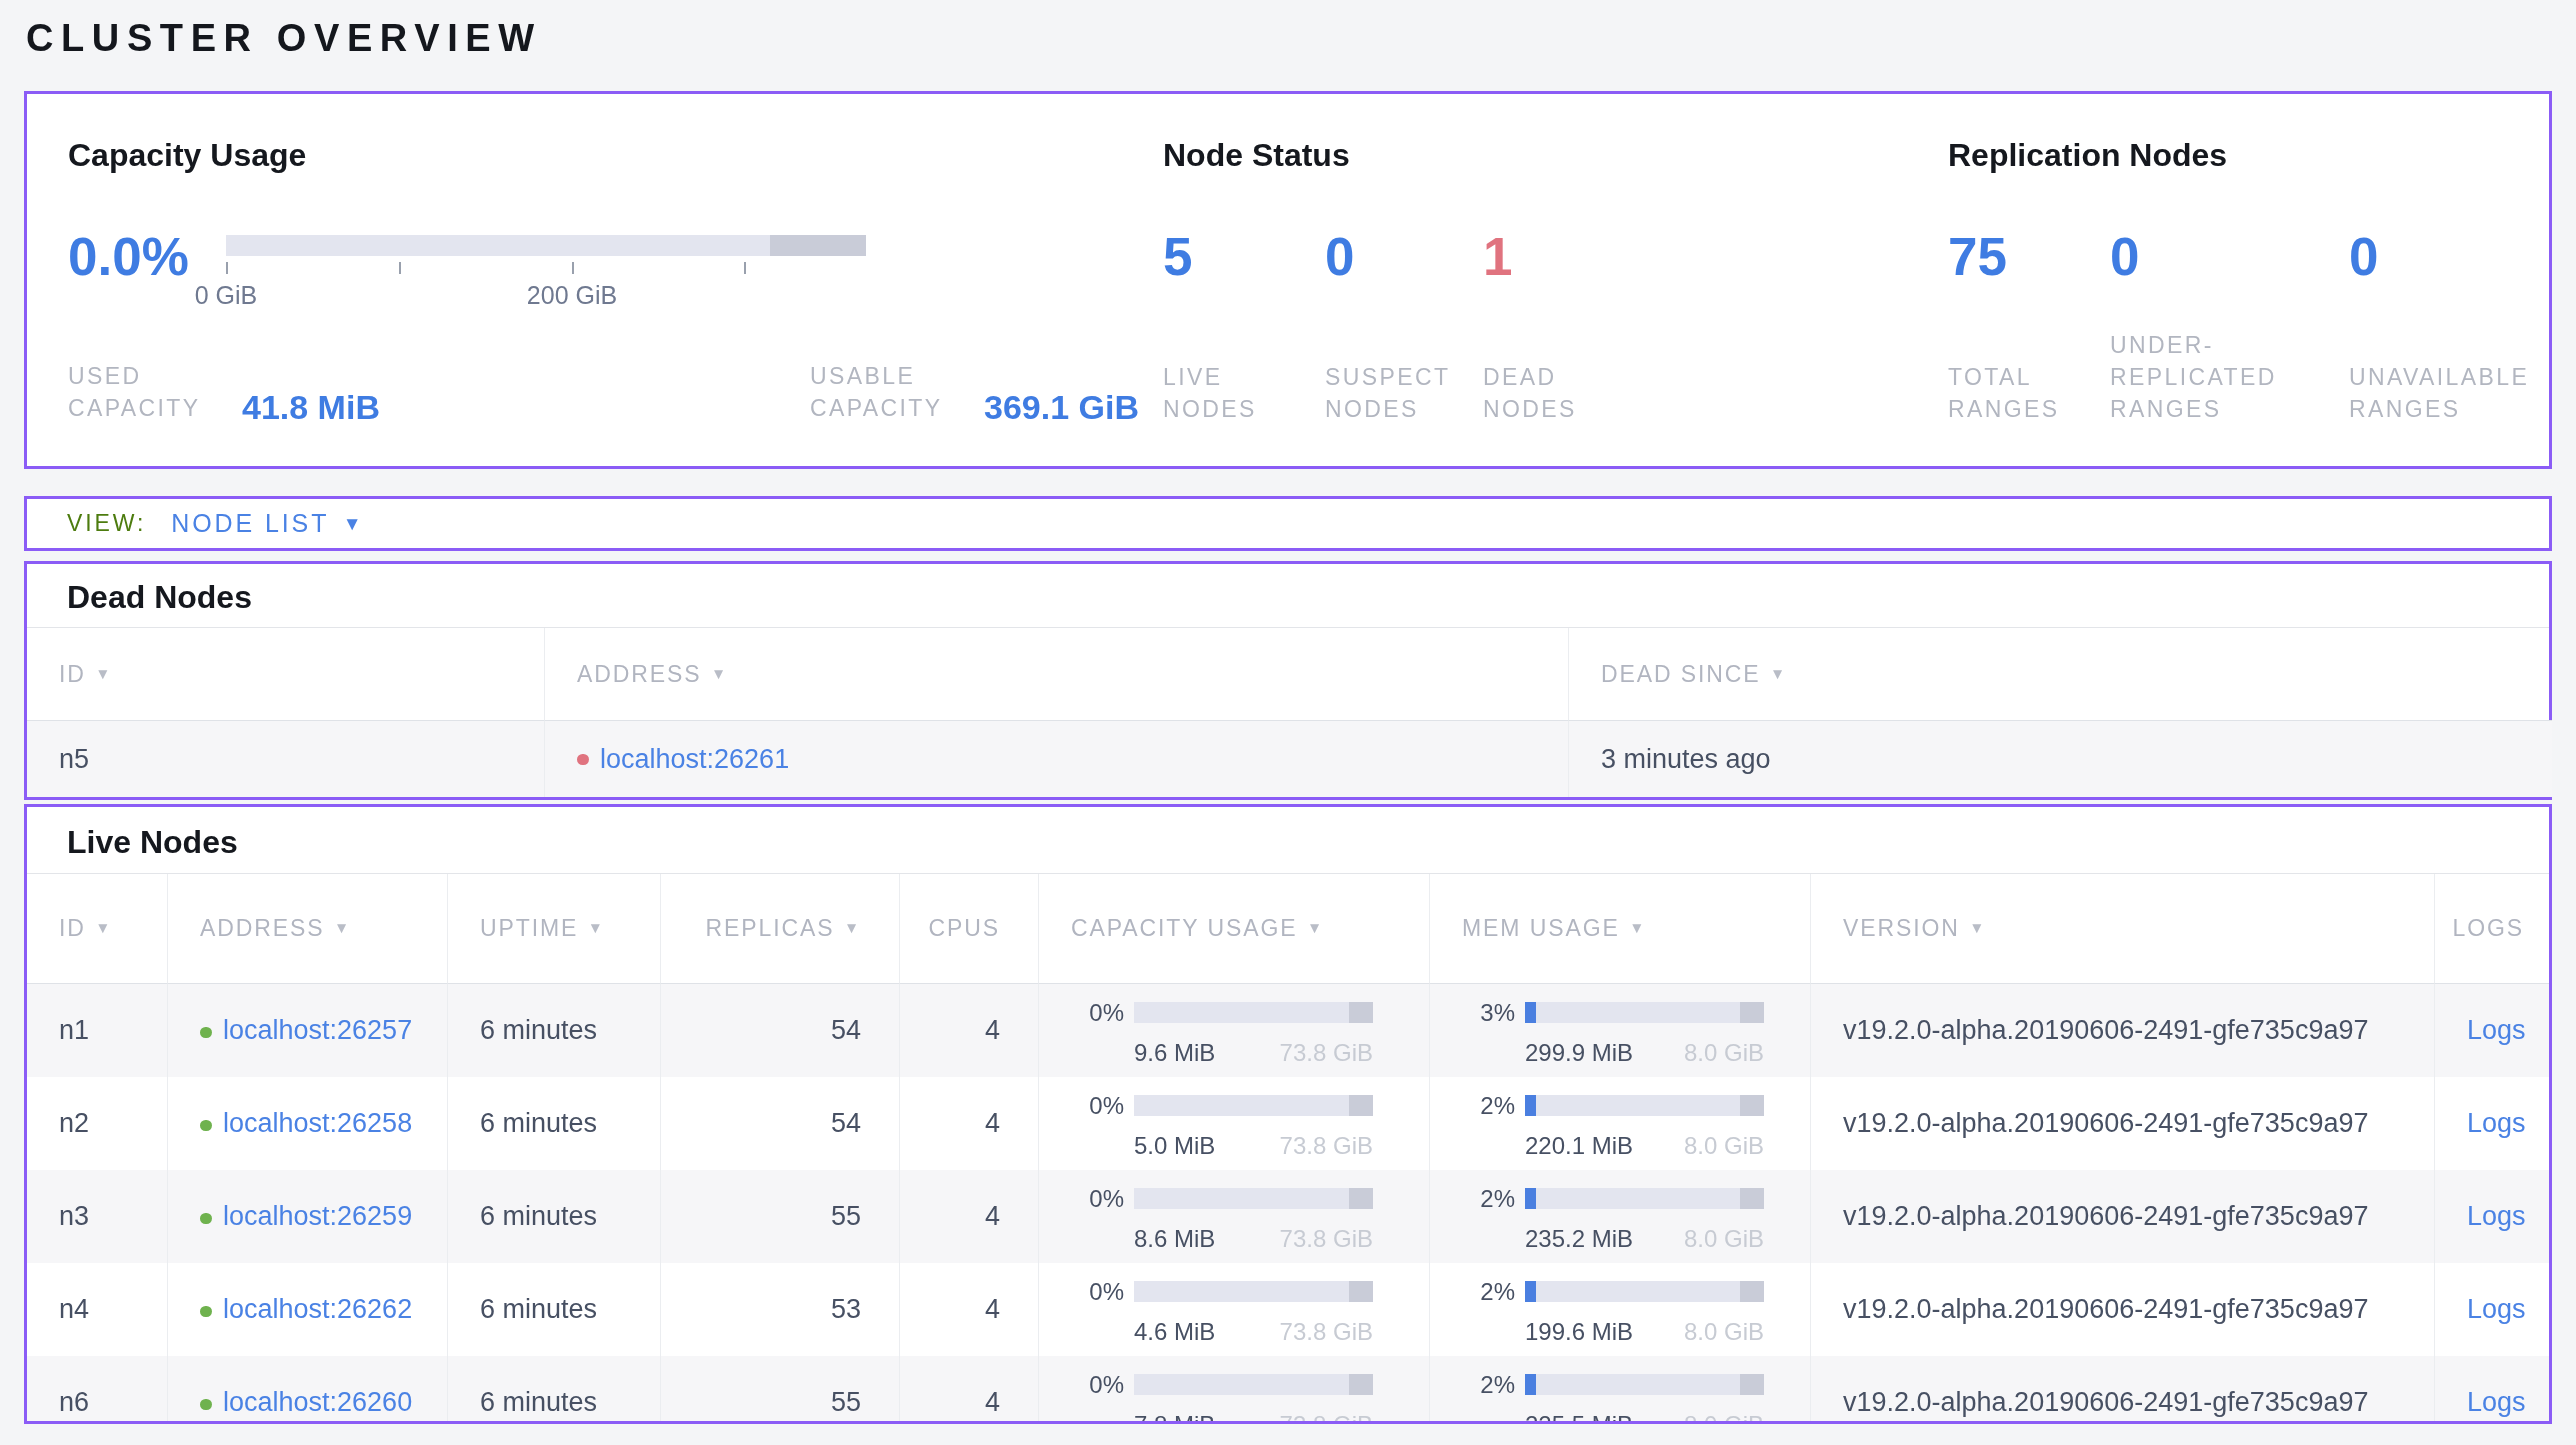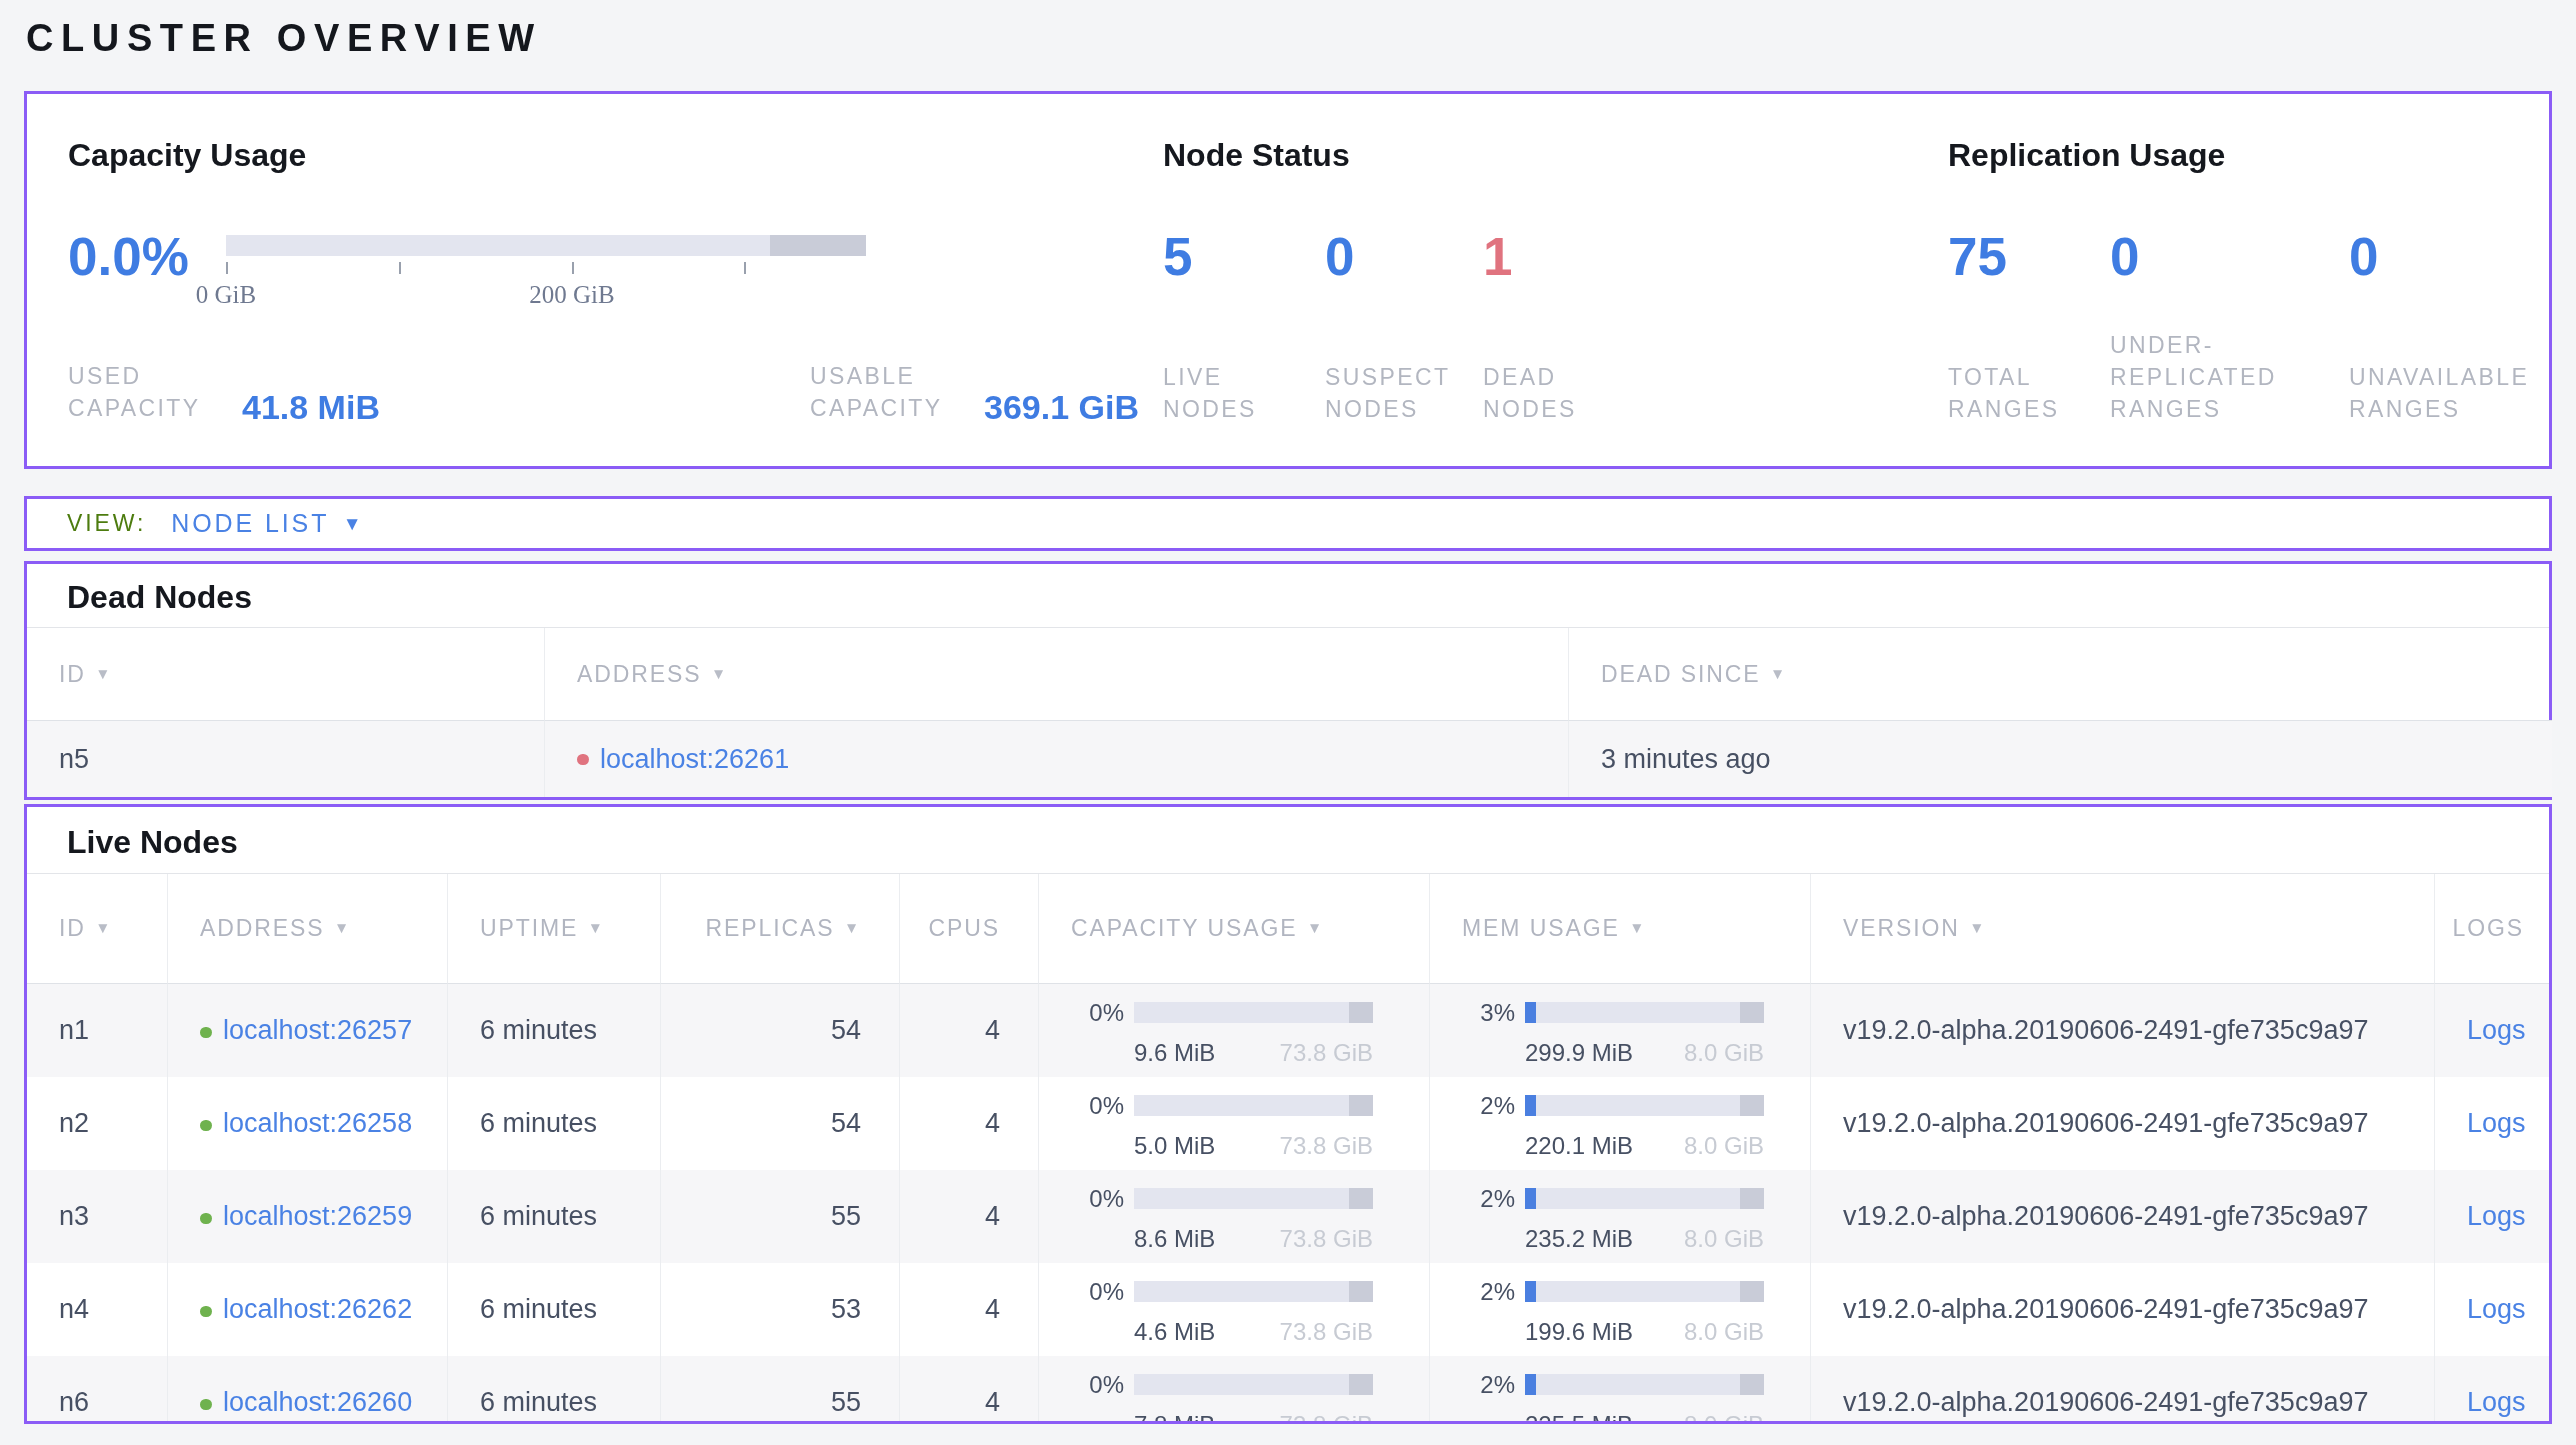--- a/index.html
+++ b/index.html
@@ -27,21 +27,21 @@
   .rep-title { left:1921px; }
 
   .cap-percent {
     position:absolute; left:41px; top:132px;
     font-size:53px; font-weight:700; color:#3f7ce2;
   }
   .cap-bar-wrap { position:absolute; left:199px; top:141px; width:640px; }
   .cap-bar { position:relative; width:640px; height:21px; background:#e3e5ef; }
   .cap-bar .fill { position:absolute; left:0; top:0; bottom:0; background:#4a7fe0; }
   .cap-bar .endseg { position:absolute; right:0; top:0; bottom:0; background:#c9ccd8; }
-  .axis { position:relative; height:57px;font-family:Liberation Serif, serif; }
+  .axis { position:relative; height:57px; }
   .tick { position:absolute; top:5.7px; width:1.9px; height:12.4px; background:#99a0ad; }
   .tick-label {
     position:absolute; top:25px; transform:translateX(-50%);
     font-size:25px; color:#6f7990; white-space:nowrap;
   }
   .t0 { left:0; } .t1 { left:173px; } .t2 { left:346px; } .t3 { left:518px; }
 
   .cap-stats { position:absolute; left:41px; top:246px; height:84px; width:1050px; }
   .stat-pair { position:absolute; bottom:0; display:flex; align-items:flex-end; }
   .sp1 { left:0; } .sp2 { left:742px; }
@@ -113,21 +113,21 @@
   .bar-total { font-size:24px; color:#c7cbd3; }
 </style>
 </head>
 <body>
 
 <div class="page-title">CLUSTER OVERVIEW</div>
 
 <div class="card summary">
   <div class="sec-title cap-title">Capacity Usage</div>
   <div class="sec-title node-title">Node Status</div>
-  <div class="sec-title rep-title">Replication Usage</div>
+  <div class="sec-title rep-title">Replication Nodes</div>
 
   <div class="cap-percent">0.0%</div>
 
   <div class="cap-bar-wrap">
     <div class="cap-bar">
       <div class="fill" id="cap-fill" style="width: 0px;"></div>
       <div class="endseg" id="cap-endseg" style="width: 96px;"></div>
     </div>
     <div class="axis">
       <span class="tick t0"></span>

